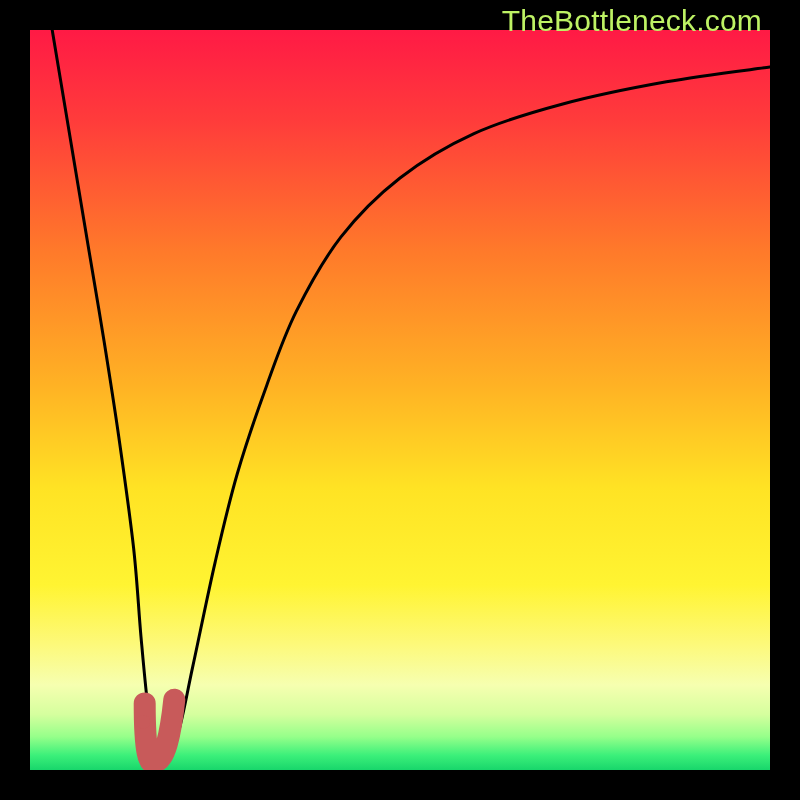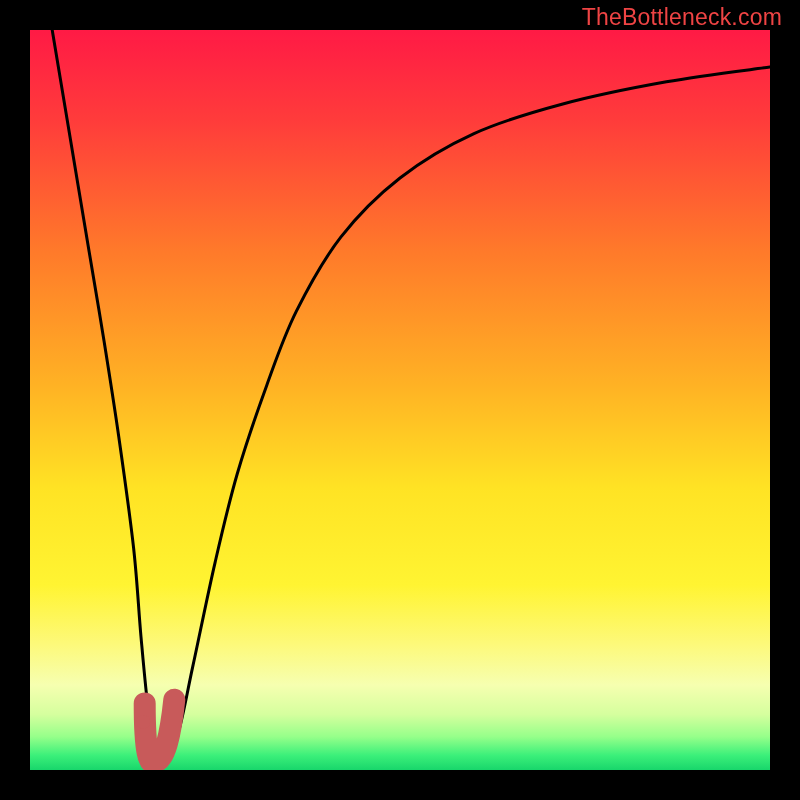--- a/index.html
+++ b/index.html
@@ -33,23 +33,23 @@
   }
   svg.curves {
     position: absolute;
     inset: 0;
     width: 100%;
     height: 100%;
   }
   .watermark {
     position: absolute;
     top: 4px;
-    right: 18px;
-    color: #ef4444;
-    font-size: 23px;
+    right: 38px;
+    color: #bef264;
+    font-size: 30px;
     font-weight: 500;
     letter-spacing: 0.2px;
   }
 </style>
 </head>
 <body>
 
 <div class="frame">
 
   <div class="plot-area">

